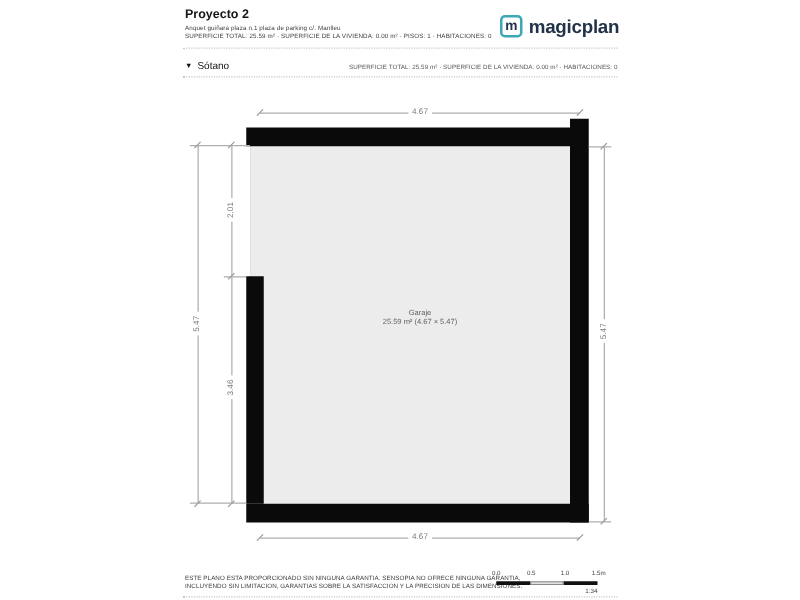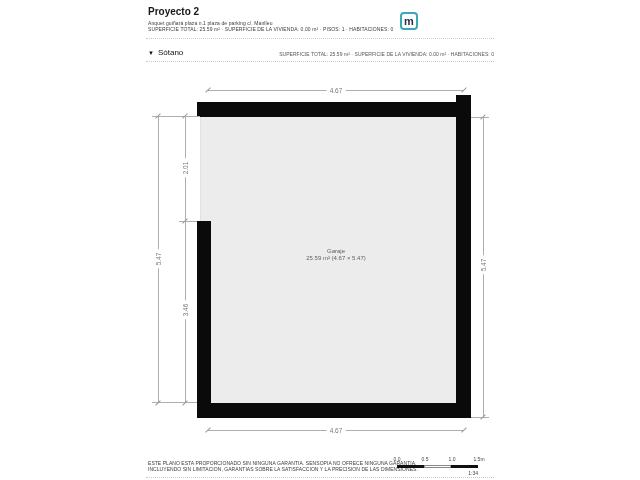--- a/index.html
+++ b/index.html
@@ -59,20 +59,21 @@
 <body>
 
 <div class="abs title">Proyecto 2</div>
 <div class="abs addr">Anquet guiñará plaza n.1 plaza de parking c/. Manlleu</div>
 <div class="abs hstats">SUPERFICIE TOTAL: 25.59 m² · SUPERFICIE DE LA VIVIENDA: 0.00 m² · PISOS: 1 · HABITACIONES: 0</div>
 
 <div class="abs logo">
   <span class="logo-box">
     <span class="logo-m">m</span>
   </span>
+  <span class="logo-word">magicplan</span>
 </div>
 <div class="abs dots dots1"></div>
 
 <div class="abs floor-toggle">
   <span class="arr">▼</span>
   <span class="floor-name">Sótano</span>
 </div>
 <div class="abs fstats">SUPERFICIE TOTAL: 25.59 m² · SUPERFICIE DE LA VIVIENDA: 0.00 m² · HABITACIONES: 0</div>
 <div class="abs dots dots2"></div>
 

